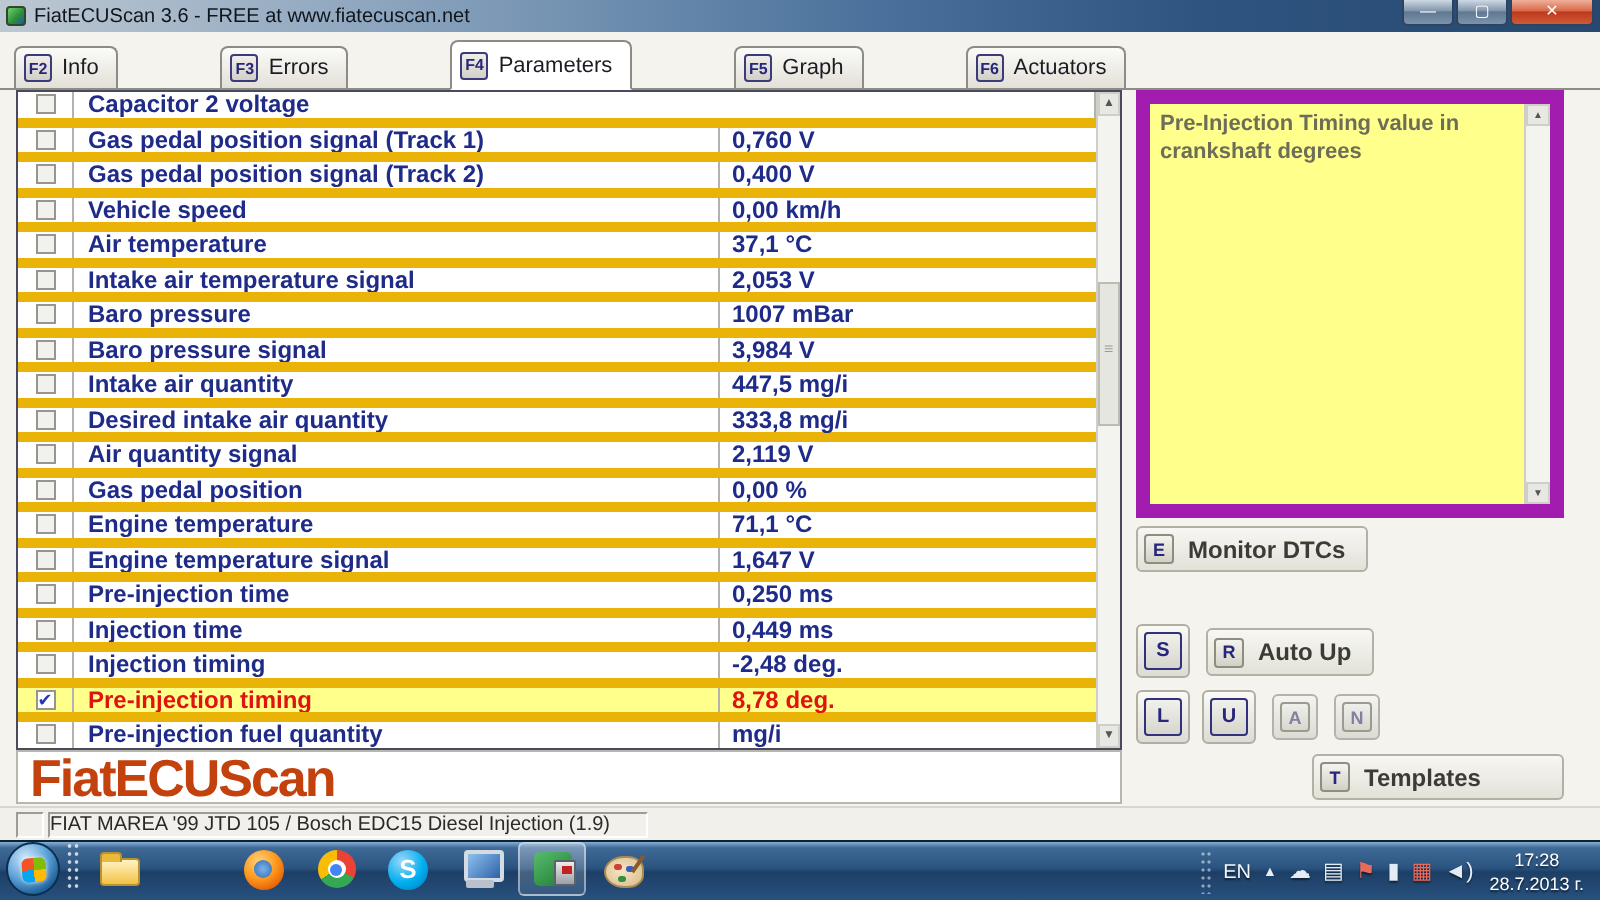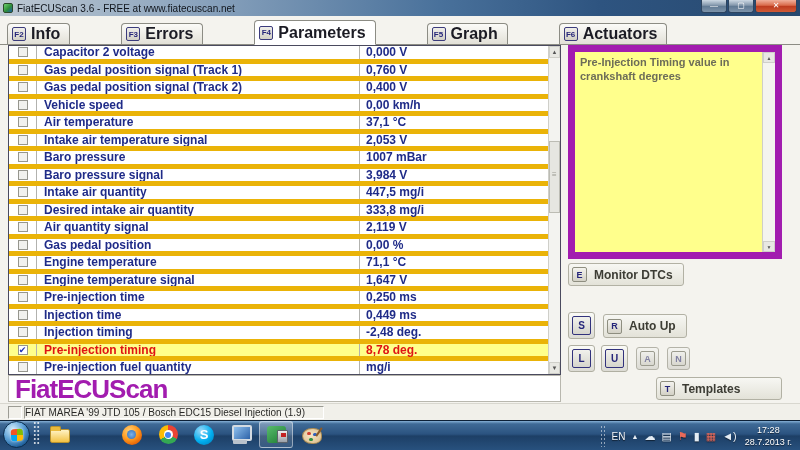--- a/index.html
+++ b/index.html
@@ -23,21 +23,21 @@
   .appbody{position:absolute;top:16px;left:0;right:0;height:404px;background:#f4f3ee;}
 
   
   .tabstrip{position:absolute;top:4px;left:0;right:0;height:25px;padding-left:7px;border-bottom:1px solid #8c8c84;display:flex;align-items:flex-end;gap:48px;}
   .tab{display:flex;align-items:center;gap:5px;height:21px;margin-right:3px;padding:0 9px 0 4px;
     background:linear-gradient(#fbfbf8,#e2e0d7);border:1px solid #8c8c84;border-bottom:none;border-radius:4px 4px 0 0;}
   .tab.active{height:25px;background:#fff;margin-bottom:-1px;border-bottom:1px solid #fff;z-index:2;}
   .keycap12{min-width:14px;height:14px;padding:0 1px;background:linear-gradient(#efeee9,#d2d0c6);
     border:1px solid #3b3b7c;border-radius:2px;display:flex;align-items:center;justify-content:center;
     font-size:8px;font-weight:bold;color:#26267a;}
-  .tlabel{font-size:16px;font-weight:bold;color:#1b1b24;}
+  .tlabel{font-size:11px;font-weight:normal;color:#1b1b24;}
 
   
   .ptable{position:absolute;top:29px;left:8px;width:553px;height:330px;background:#fff;
     border:1px solid #4a4a5e;overflow:hidden;}
   .prows{position:absolute;top:0;left:0;right:12px;bottom:0;overflow:hidden;}
   .prow{display:flex;height:17.5px;border-bottom:5px solid #eab308;}
   .cbcell{flex:0 0 28px;border-right:1px solid #b2b2ae;display:flex;align-items:center;justify-content:center;}
   .cb{width:10px;height:10px;border:1px solid #96968e;background:#f1f1ee;font-size:9px;line-height:8px;color:#2437b8;text-align:center;}
   .cb.checked{background:#fff;}
   .cb.checked::before{content:"✔";}
@@ -84,21 +84,21 @@
     font-size:9px;font-weight:bold;color:#8080a2;}
   .key-s{left:568px;top:296px;}
   .key-l{left:568px;top:329px;}
   .key-u{left:601px;top:329px;}
   .key-a{left:636px;top:331px;}
   .key-n{left:667px;top:331px;}
 
   
   .logobox{position:absolute;left:8px;top:359px;width:553px;height:27px;background:#fff;border:1px solid #b8b7ae;
     display:flex;align-items:center;overflow:hidden;}
-  .logotext{font-size:26px;font-weight:bold;letter-spacing:-1px;color:#a21caf;padding-left:6px;line-height:1;}
+  .logotext{font-size:26px;font-weight:bold;letter-spacing:-1px;color:#c2410c;padding-left:6px;line-height:1;}
   .statusbar{position:absolute;left:0;right:0;top:387px;height:17px;background:#f1f0ea;border-top:1px solid #d8d7cf;
     display:flex;align-items:center;padding-left:8px;gap:2px;}
   .scell{height:13px;border:1px solid #9c9c94;border-bottom-color:#fff;border-right-color:#fff;
     display:flex;align-items:center;font-size:10px;color:#2a2a28;}
   .scell.s1{width:14px;}
   .scell.s2{width:300px;padding-left:0;white-space:nowrap;overflow:hidden;}
 
   
   .taskbar{position:absolute;left:0;right:0;bottom:0;height:30px;
     background:linear-gradient(#85b0d6 0%,#3f6a96 10%,#2b5380 45%,#1d3f66 52%,#28517e 100%);
@@ -199,21 +199,20 @@
         </div>
       </div>
 
     <div class="ptable">
       <div class="prows">
           <div class="prow">
             <span class="cbcell">
               <span class="cb"></span>
             </span>
             <span class="pname">Capacitor 2 voltage</span>
-            <span class="pval">0,000 V</span>
           </div>
           <div class="prow">
             <span class="cbcell">
               <span class="cb"></span>
             </span>
             <span class="pname">Gas pedal position signal (Track 1)</span>
             <span class="pval">0,760 V</span>
           </div>
           <div class="prow">
             <span class="cbcell">

